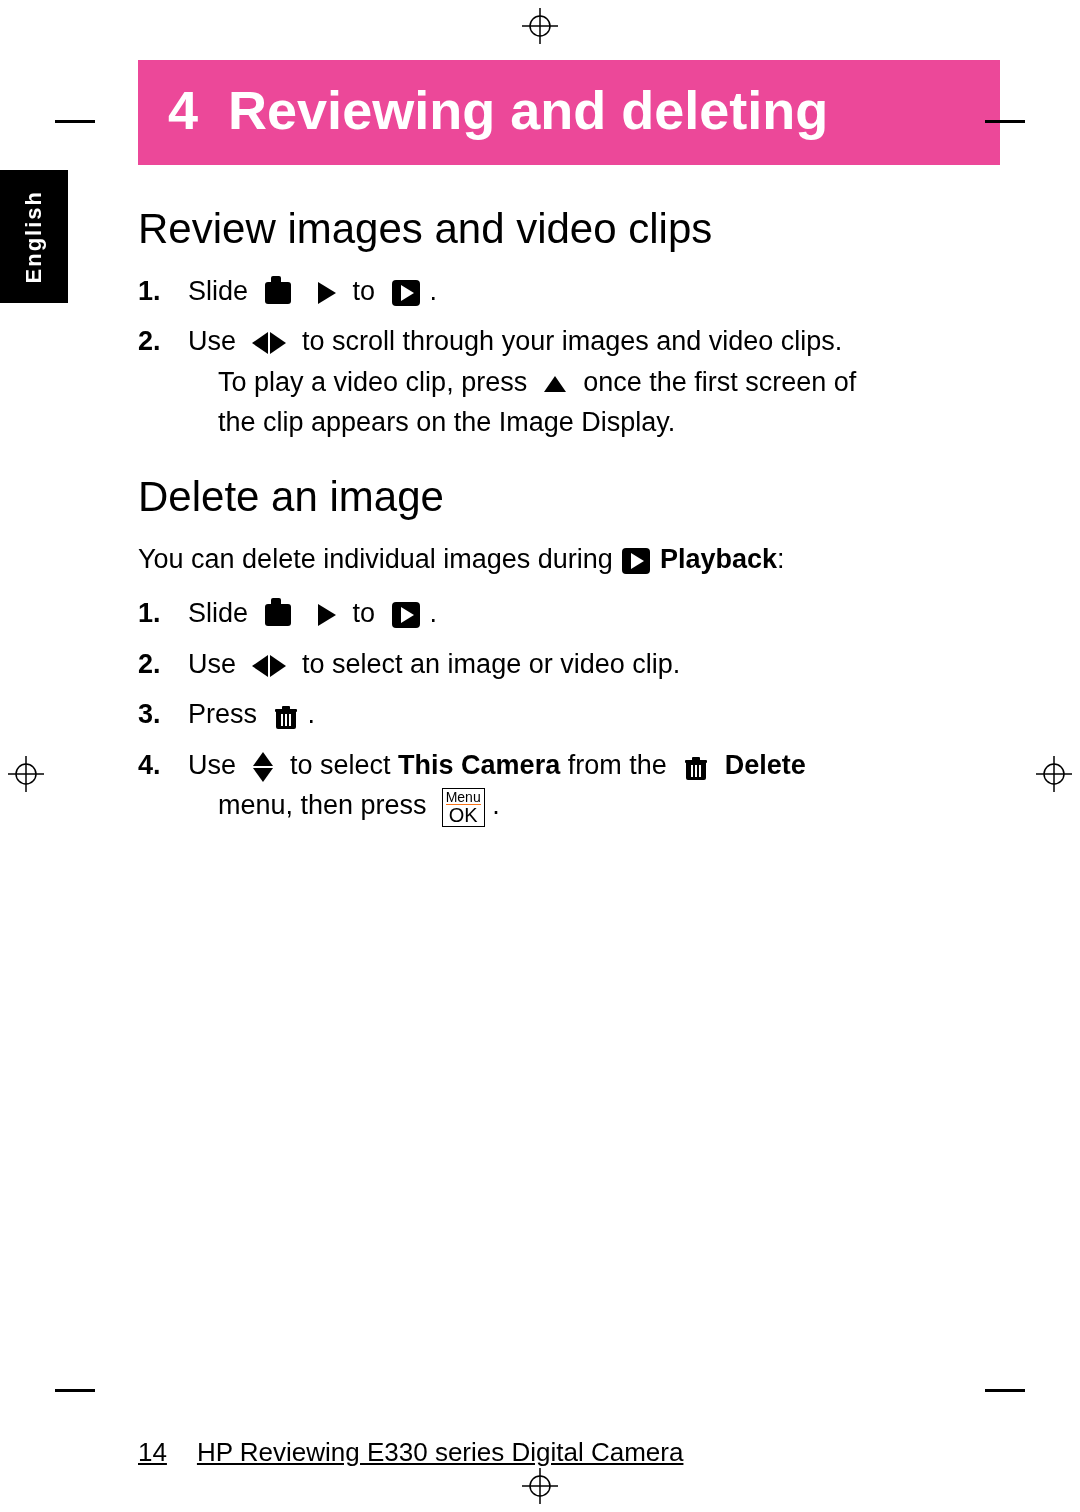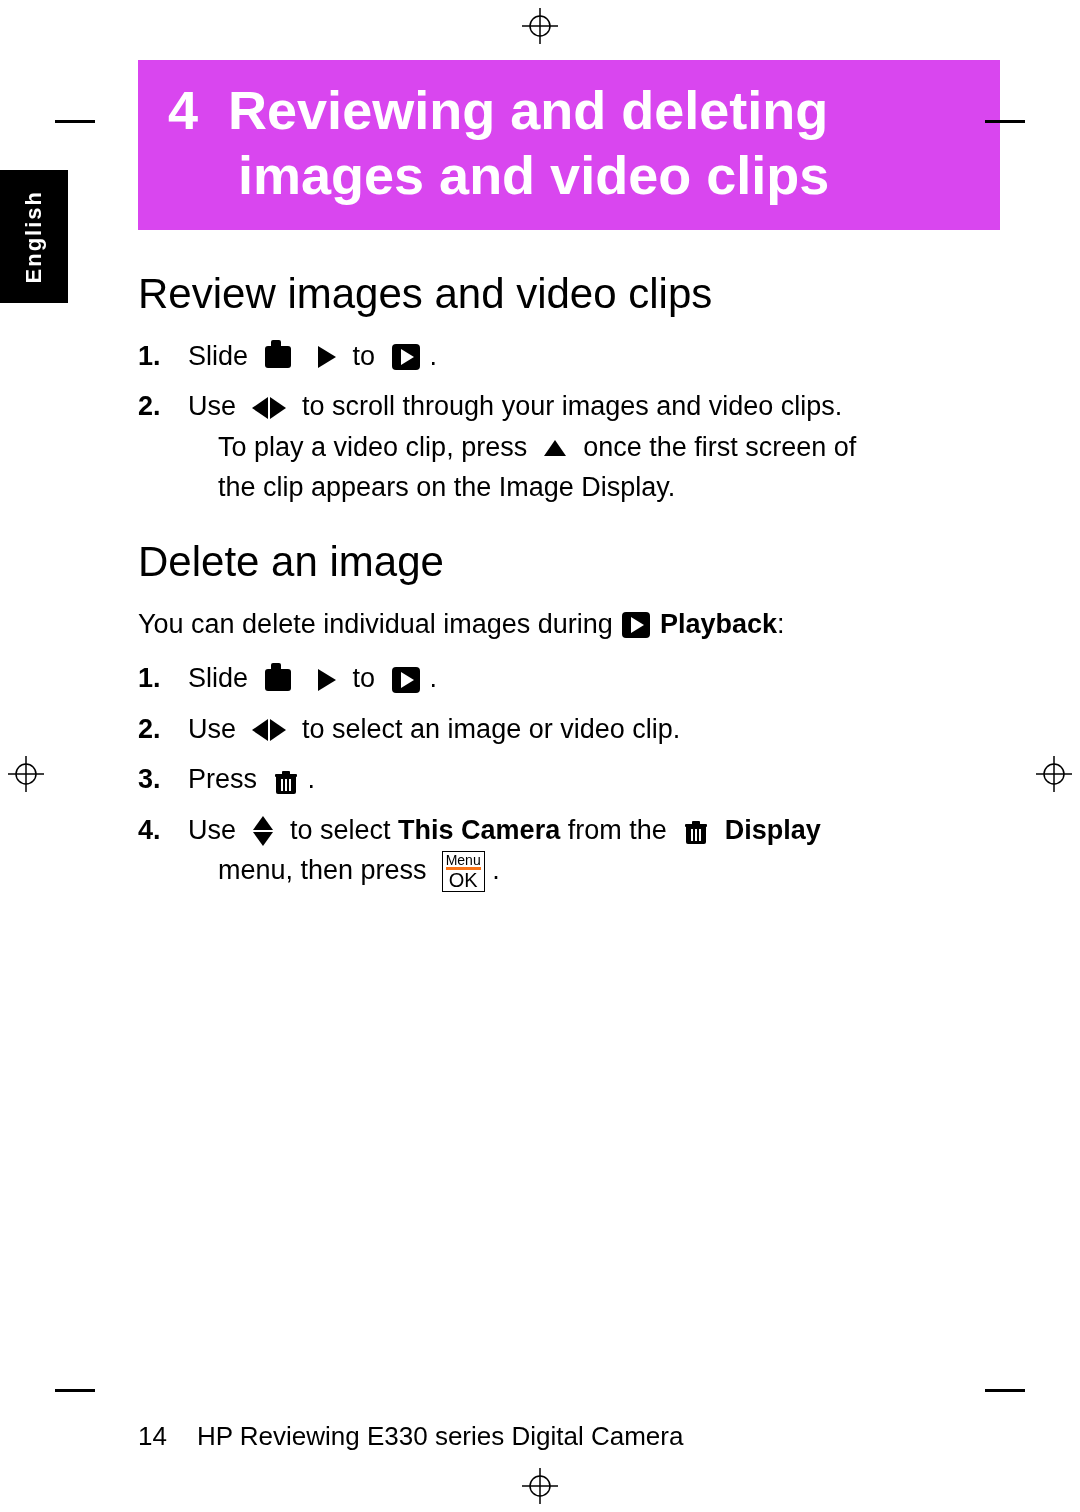--- a/index.html
+++ b/index.html
@@ -61,21 +61,21 @@
     }
 
     
     .main-content {
       margin-left: 68px;
       padding: 60px 80px 60px 70px;
     }
 
     
     .chapter-block {
-      background: #d946ef;
+      background: #ec4899;
       padding: 18px 30px 22px 30px;
       margin-bottom: 40px;
     }
     .chapter-title {
       color: #ffffff;
       font-size: 54px;
       font-weight: bold;
       line-height: 1.2;
     }
 
@@ -248,45 +248,46 @@
       line-height: 1;
       vertical-align: middle;
       border: 1px solid #000;
       padding: 1px 3px;
       font-weight: normal;
     }
     .menu-ok .top-text {
       display: block;
       font-size: 14px;
       text-align: center;
-      border-bottom: 3px solid #f97316;
+      border-bottom: 1px solid #f97316;
     }
     .menu-ok .bot-text {
       display: block;
       font-size: 20px;
       text-align: center;
     }
 
     
     .section-divider {
       margin: 30px 0 24px 0;
     }
 
     
     .footer {
       position: absolute;
-      bottom: 60px;
+      bottom: 44px;
       left: 68px;
       right: 0;
       padding: 0 80px 0 70px;
       display: flex;
       align-items: flex-start;
       gap: 30px;
       font-size: 26px;
       color: #000;
+      text-decoration: underline;
     }
     .footer-page {
       font-weight: normal;
     }
     .footer-title {
       font-weight: normal;
     }
 
     
     .lr-arrows {
@@ -334,21 +335,20 @@
 
 <div class="sidebar">
   <span class="sidebar-label">English</span>
 </div>
 
 <div class="main-content">
 
   <div class="chapter-block">
     <div class="chapter-title">
       <span>4</span>&nbsp;&nbsp;<span>Reviewing and deleting</span><br>
-      <span style="padding-left:70px;">images and video clips</span>
     </div>
   </div>
 
   <div class="section1">
     <h2 class="section-heading">Review images and video clips</h2>
 
 
     <ol class="steps-list">
       <li>
         <span class="step-num bold">1.</span>
@@ -432,21 +432,21 @@
         <span class="icon-trash">
           <svg viewBox="0 0 22 28" fill="#000">
             <rect x="1" y="7" width="20" height="19" rx="2"></rect>
             <rect x="7" y="3" width="8" height="4" rx="1"></rect>
             <rect x="0" y="6" width="22" height="3" rx="1"></rect>
             <line x1="7" y1="11" x2="7" y2="23" stroke="#fff" stroke-width="2"></line>
             <line x1="11" y1="11" x2="11" y2="23" stroke="#fff" stroke-width="2"></line>
             <line x1="15" y1="11" x2="15" y2="23" stroke="#fff" stroke-width="2"></line>
           </svg>
         </span>
-        &nbsp;<span class="bold">Display</span><br>
+        &nbsp;<span class="bold">Delete</span><br>
         &nbsp;&nbsp;&nbsp;&nbsp;menu, then press&nbsp;
         <span class="menu-ok">
           <span class="top-text">Menu</span>
           <span class="bot-text">OK</span>
         </span>
         .
       </li>
     </ol>
   </div>
 

